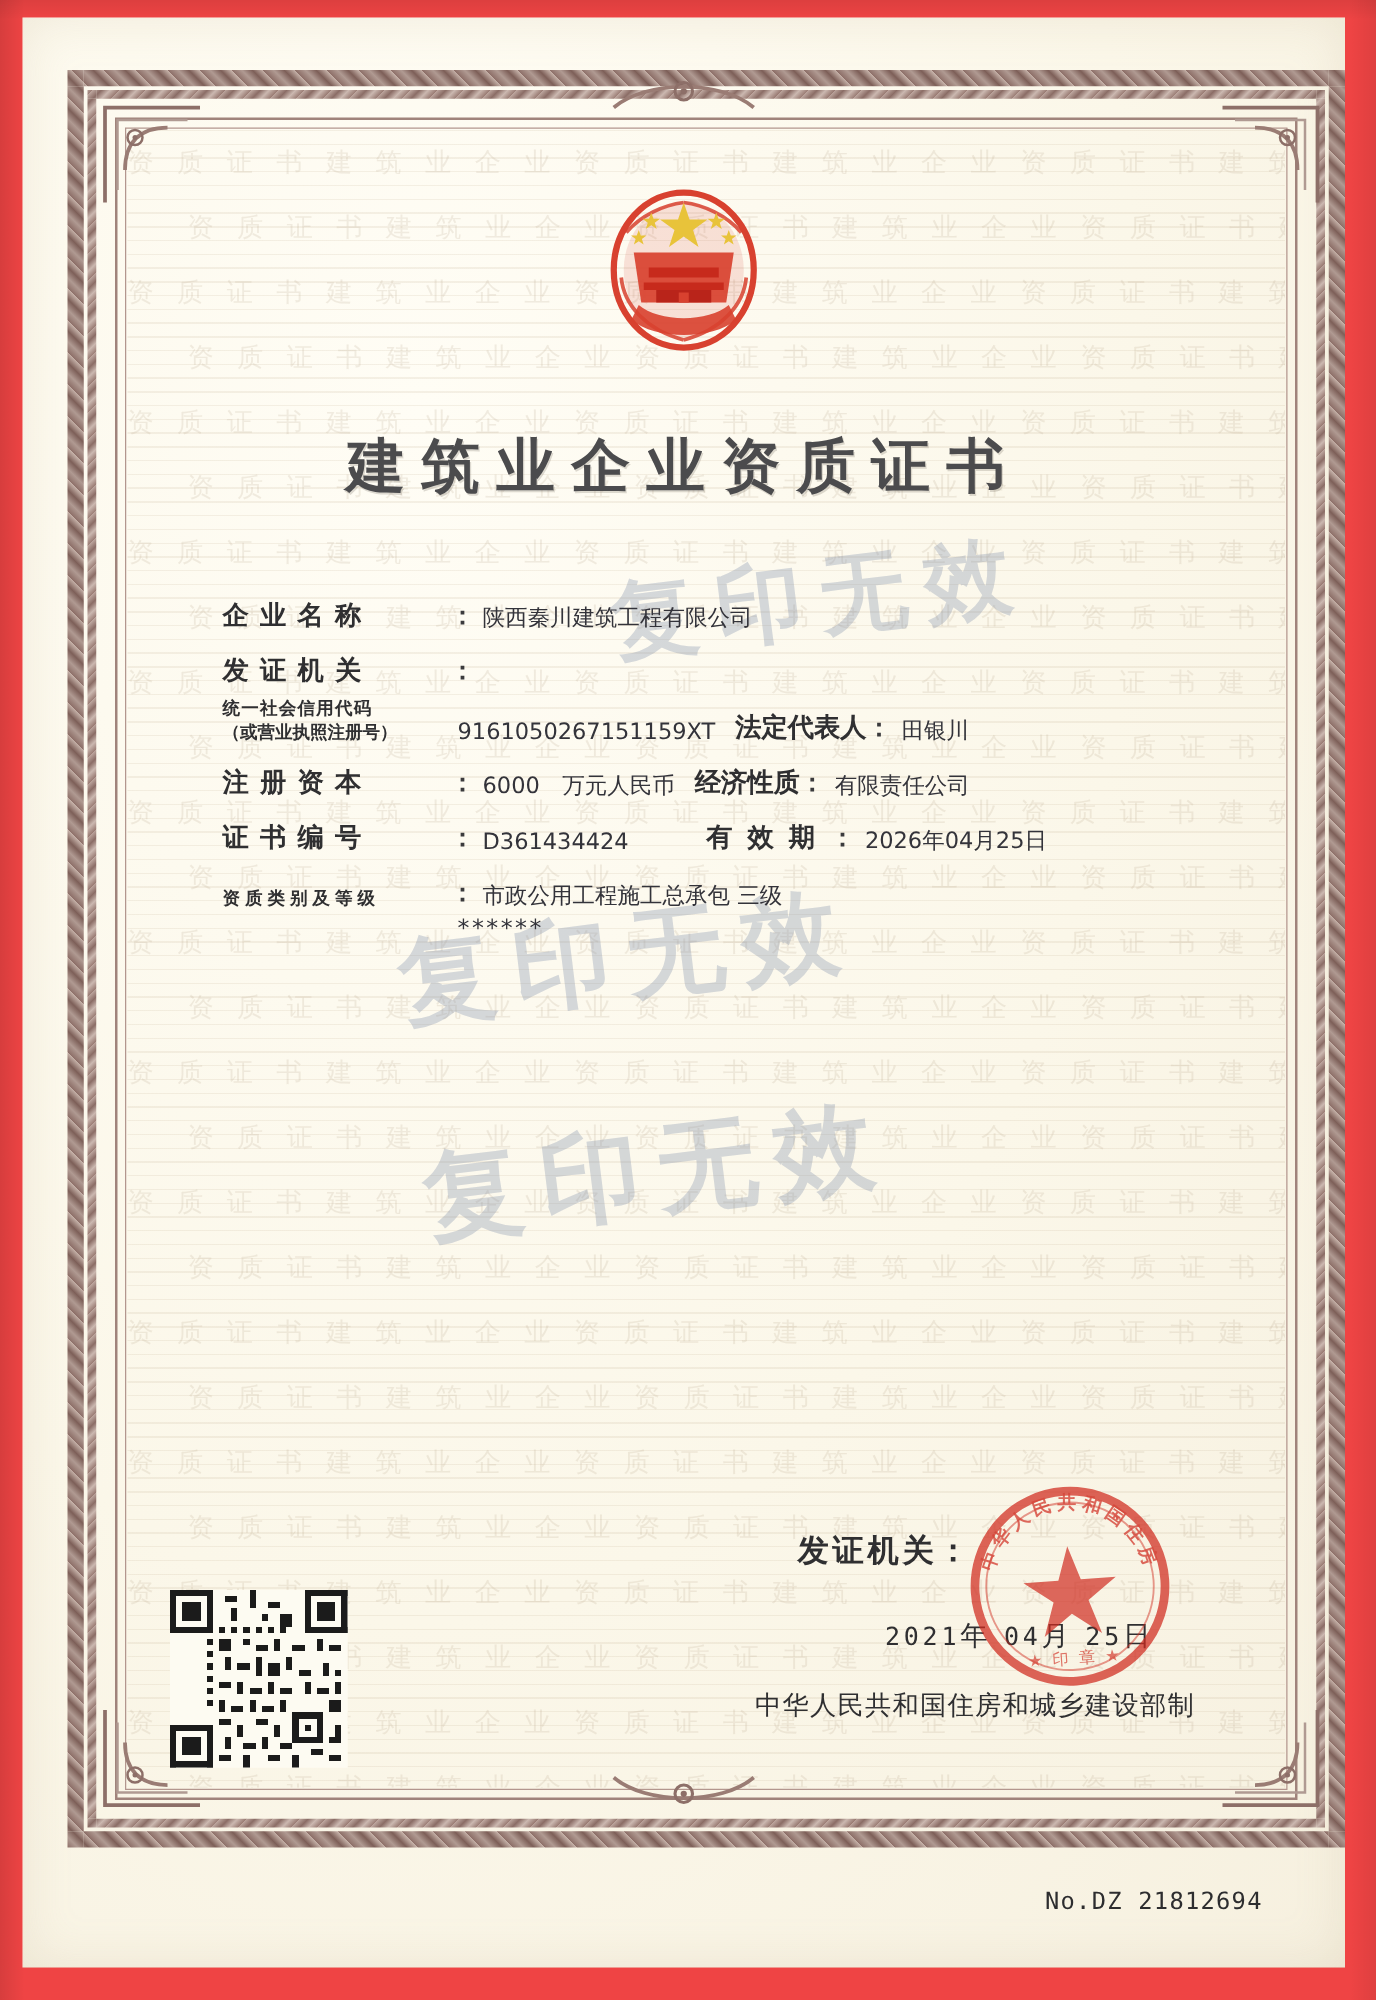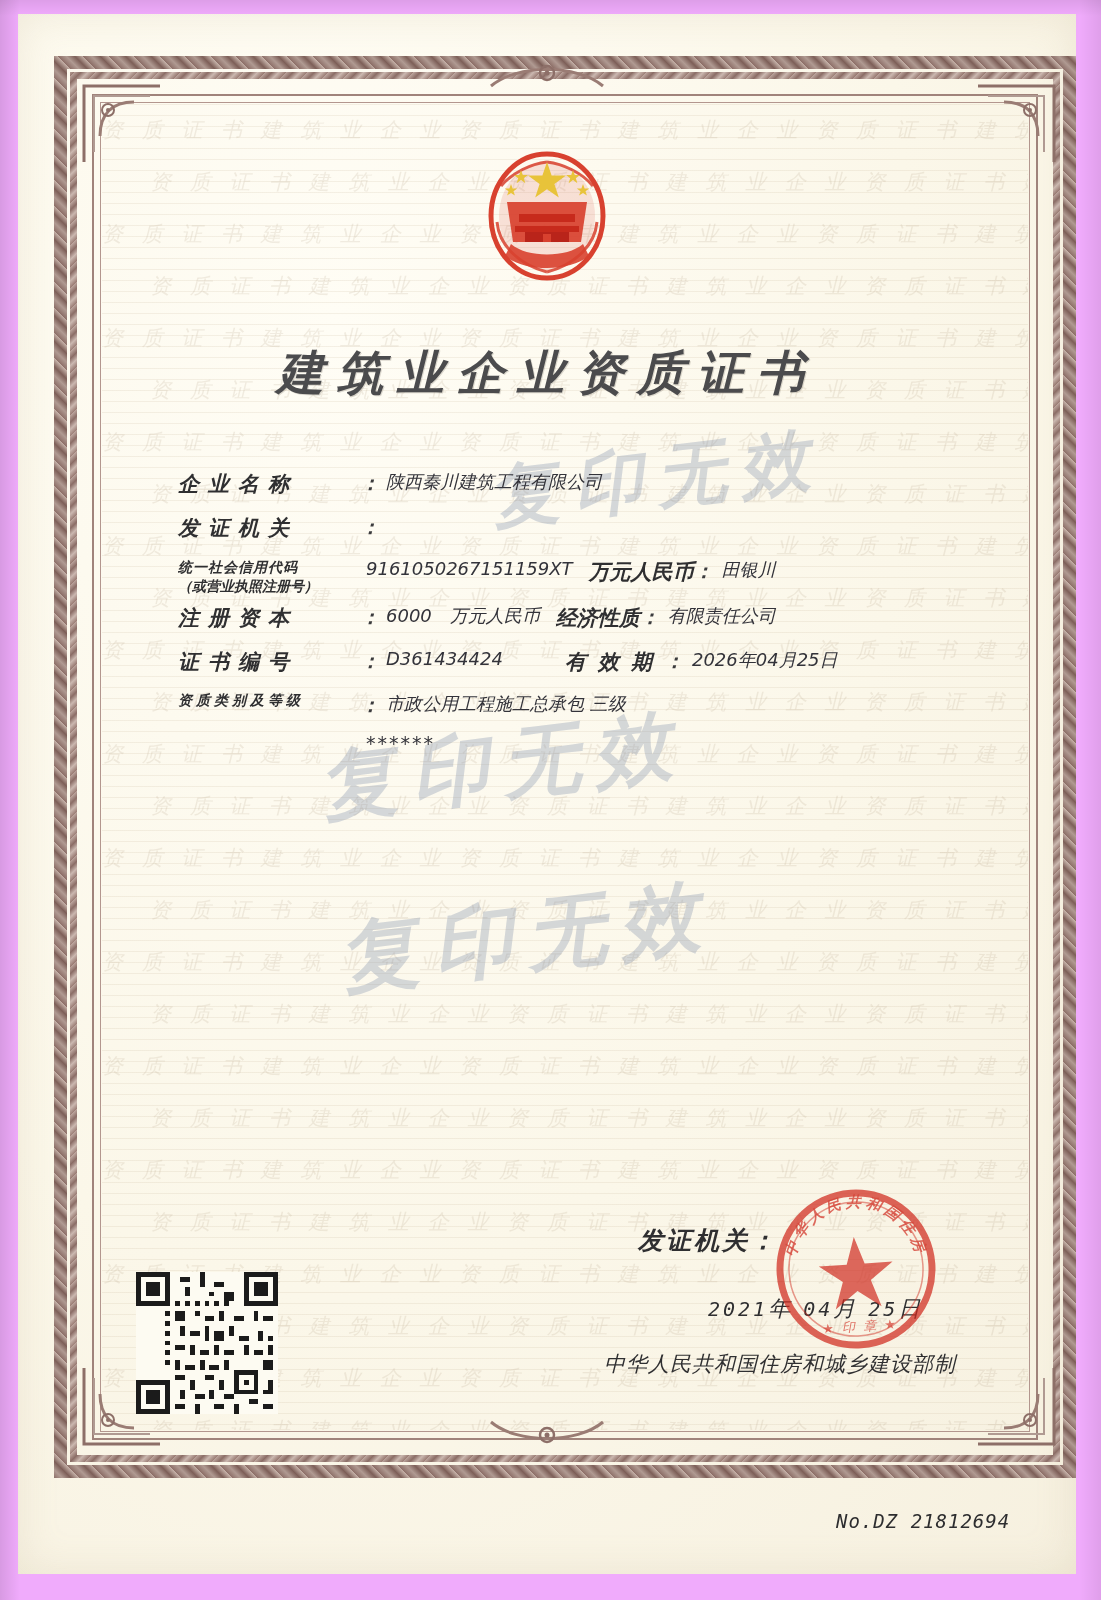--- a/index.html
+++ b/index.html
@@ -12,22 +12,21 @@
     height: 1600px;
     font-family: "Liberation Sans", sans-serif;
     position: relative;
     overflow: hidden;
   }
 
   
   #page {
     position: absolute;
     inset: 0;
-    background: #f0abfc;
-    font-style: italic;
+    background: #ef4444;
   }
 
   
   .paper {
     position: absolute;
     left: 18px;
     top: 14px;
     width: 1058px;
     height: 1560px;
     background:
@@ -168,21 +167,21 @@
   .fields {
     position: absolute;
     left: 160px;
     top: 456px;
     width: 790px;
     font-family: "DejaVu Sans", sans-serif;
     color: #3b3b3d;
   }
   .row {
     display: flex;
-    align-items: flex-start;
+    align-items: flex-end;
     min-height: 36px;
     margin-bottom: 8px;
   }
   .lbl {
     font-size: 21px;
     font-weight: bold;
     color: #2f2f31;
     white-space: nowrap;
   }
   .lbl.sp { letter-spacing: 9px; }
@@ -470,21 +469,21 @@
         <span class="lbl sp w-label">发证机关</span>
         <span class="colon">：</span>
       </div>
 
       <div class="row">
         <span class="code-label">
           <span class="l1">统一社会信用代码</span><br>
           <span class="l2">（或营业执照注册号）</span>
         </span>
         <span class="val">9161050267151159XT</span>
-        <span class="right-lbl">万元人民币</span>
+        <span class="right-lbl">法定代表人</span>
         <span class="colon">：</span>
         <span class="inline-val">田银川</span>
       </div>
 
       <div class="row">
         <span class="lbl sp w-label">注册资本</span>
         <span class="colon">：</span>
         <span class="val">6000　万元人民币</span>
         <span class="right-lbl">经济性质</span>
         <span class="colon">：</span>

